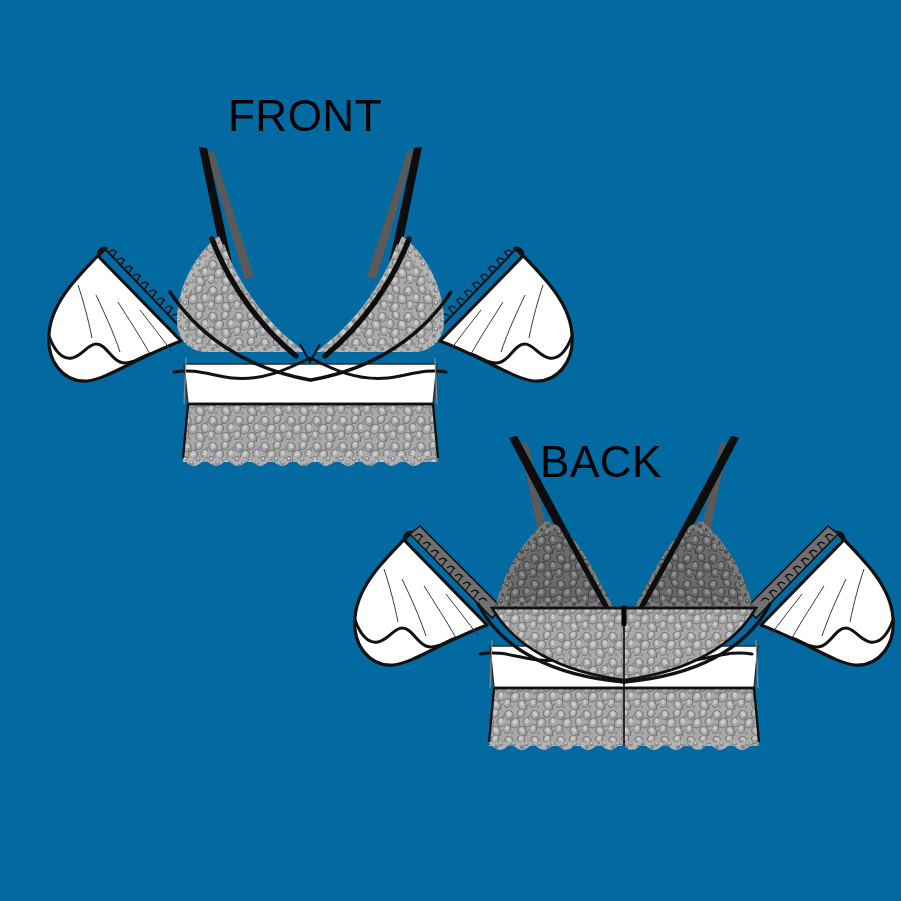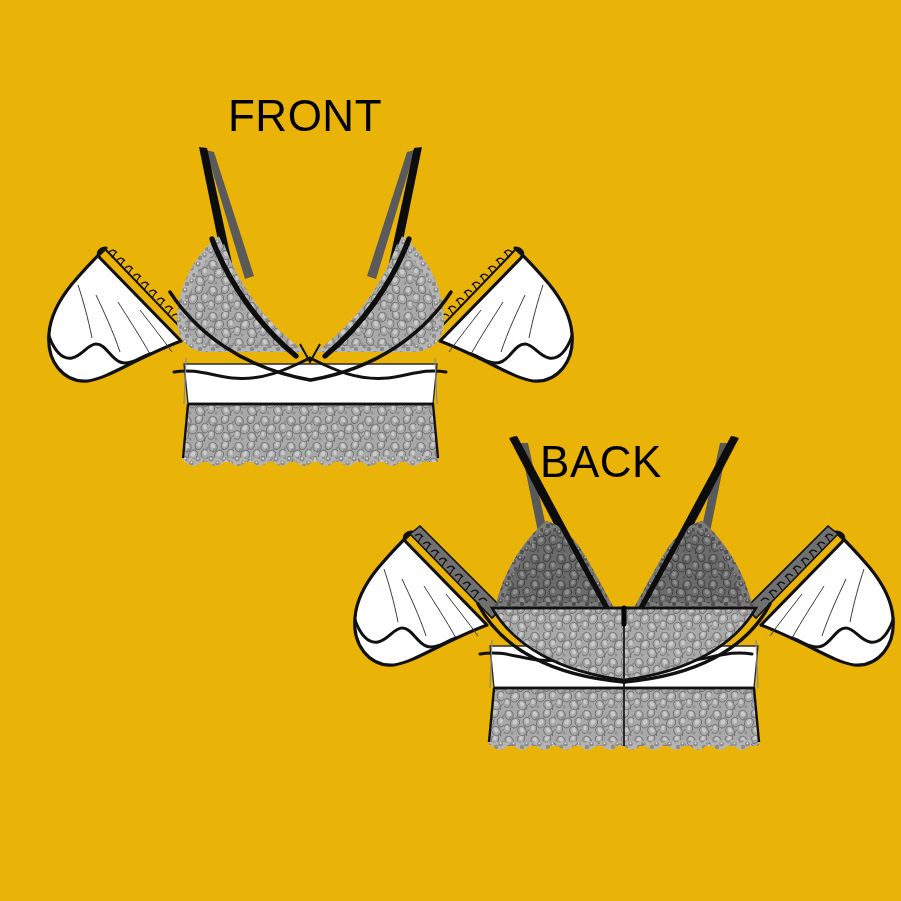--- a/index.html
+++ b/index.html
@@ -11,21 +11,21 @@
   body {
     width: 901px;
     height: 901px;
     overflow: hidden;
     font-family: "Liberation Sans", sans-serif;
   }
   #sketch-root {
     position: relative;
     width: 901px;
     height: 901px;
-    background: #eab308;
+    background: #0369a1;
   }
   svg#flat-sketch {
     display: block;
     width: 901px;
     height: 901px;
   }
   .view-label {
     font-family: "Liberation Sans", sans-serif;
     font-size: 44px;
     fill: #000000;

